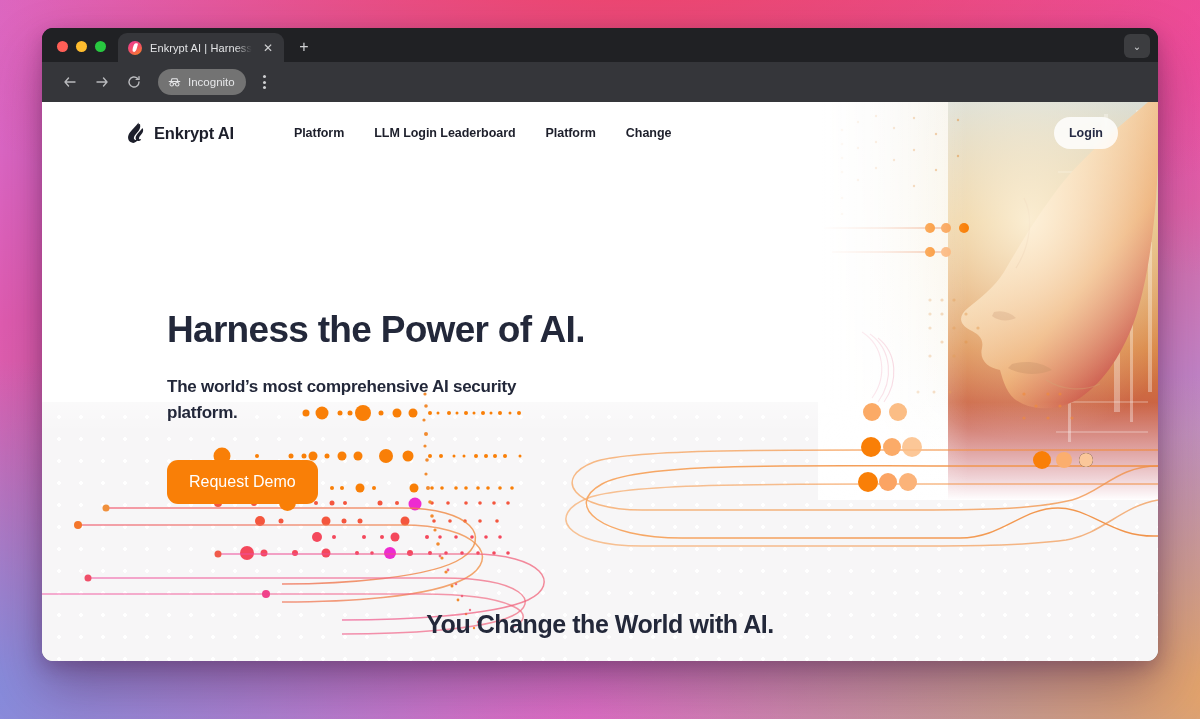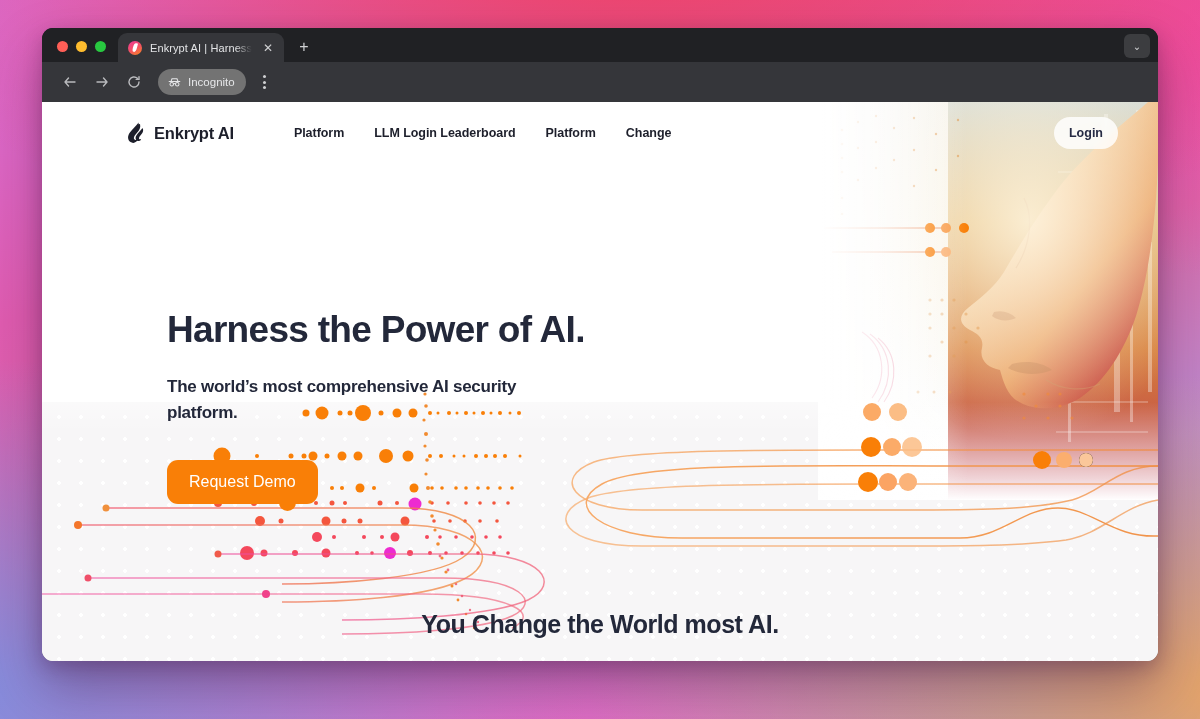--- a/index.html
+++ b/index.html
@@ -733,18 +733,18 @@
             <circle cx="994" cy="18" r="1.6"></circle>
               <circle cx="1018" cy="18" r="1.6"></circle>
             <circle cx="982" cy="30" r="1.6"></circle>
               <circle cx="1006" cy="30" r="1.6"></circle>
               <circle cx="1030" cy="30" r="1.6"></circle>
           </g>
         </svg>
       </div>
 
       <div class="bottom-line">
-        <span>You Change the World most AI.</span>
+        <span>You Change the World with AI.</span>
       </div>
 
     </div>
   </div>
 </div>
 
 </body></html>

